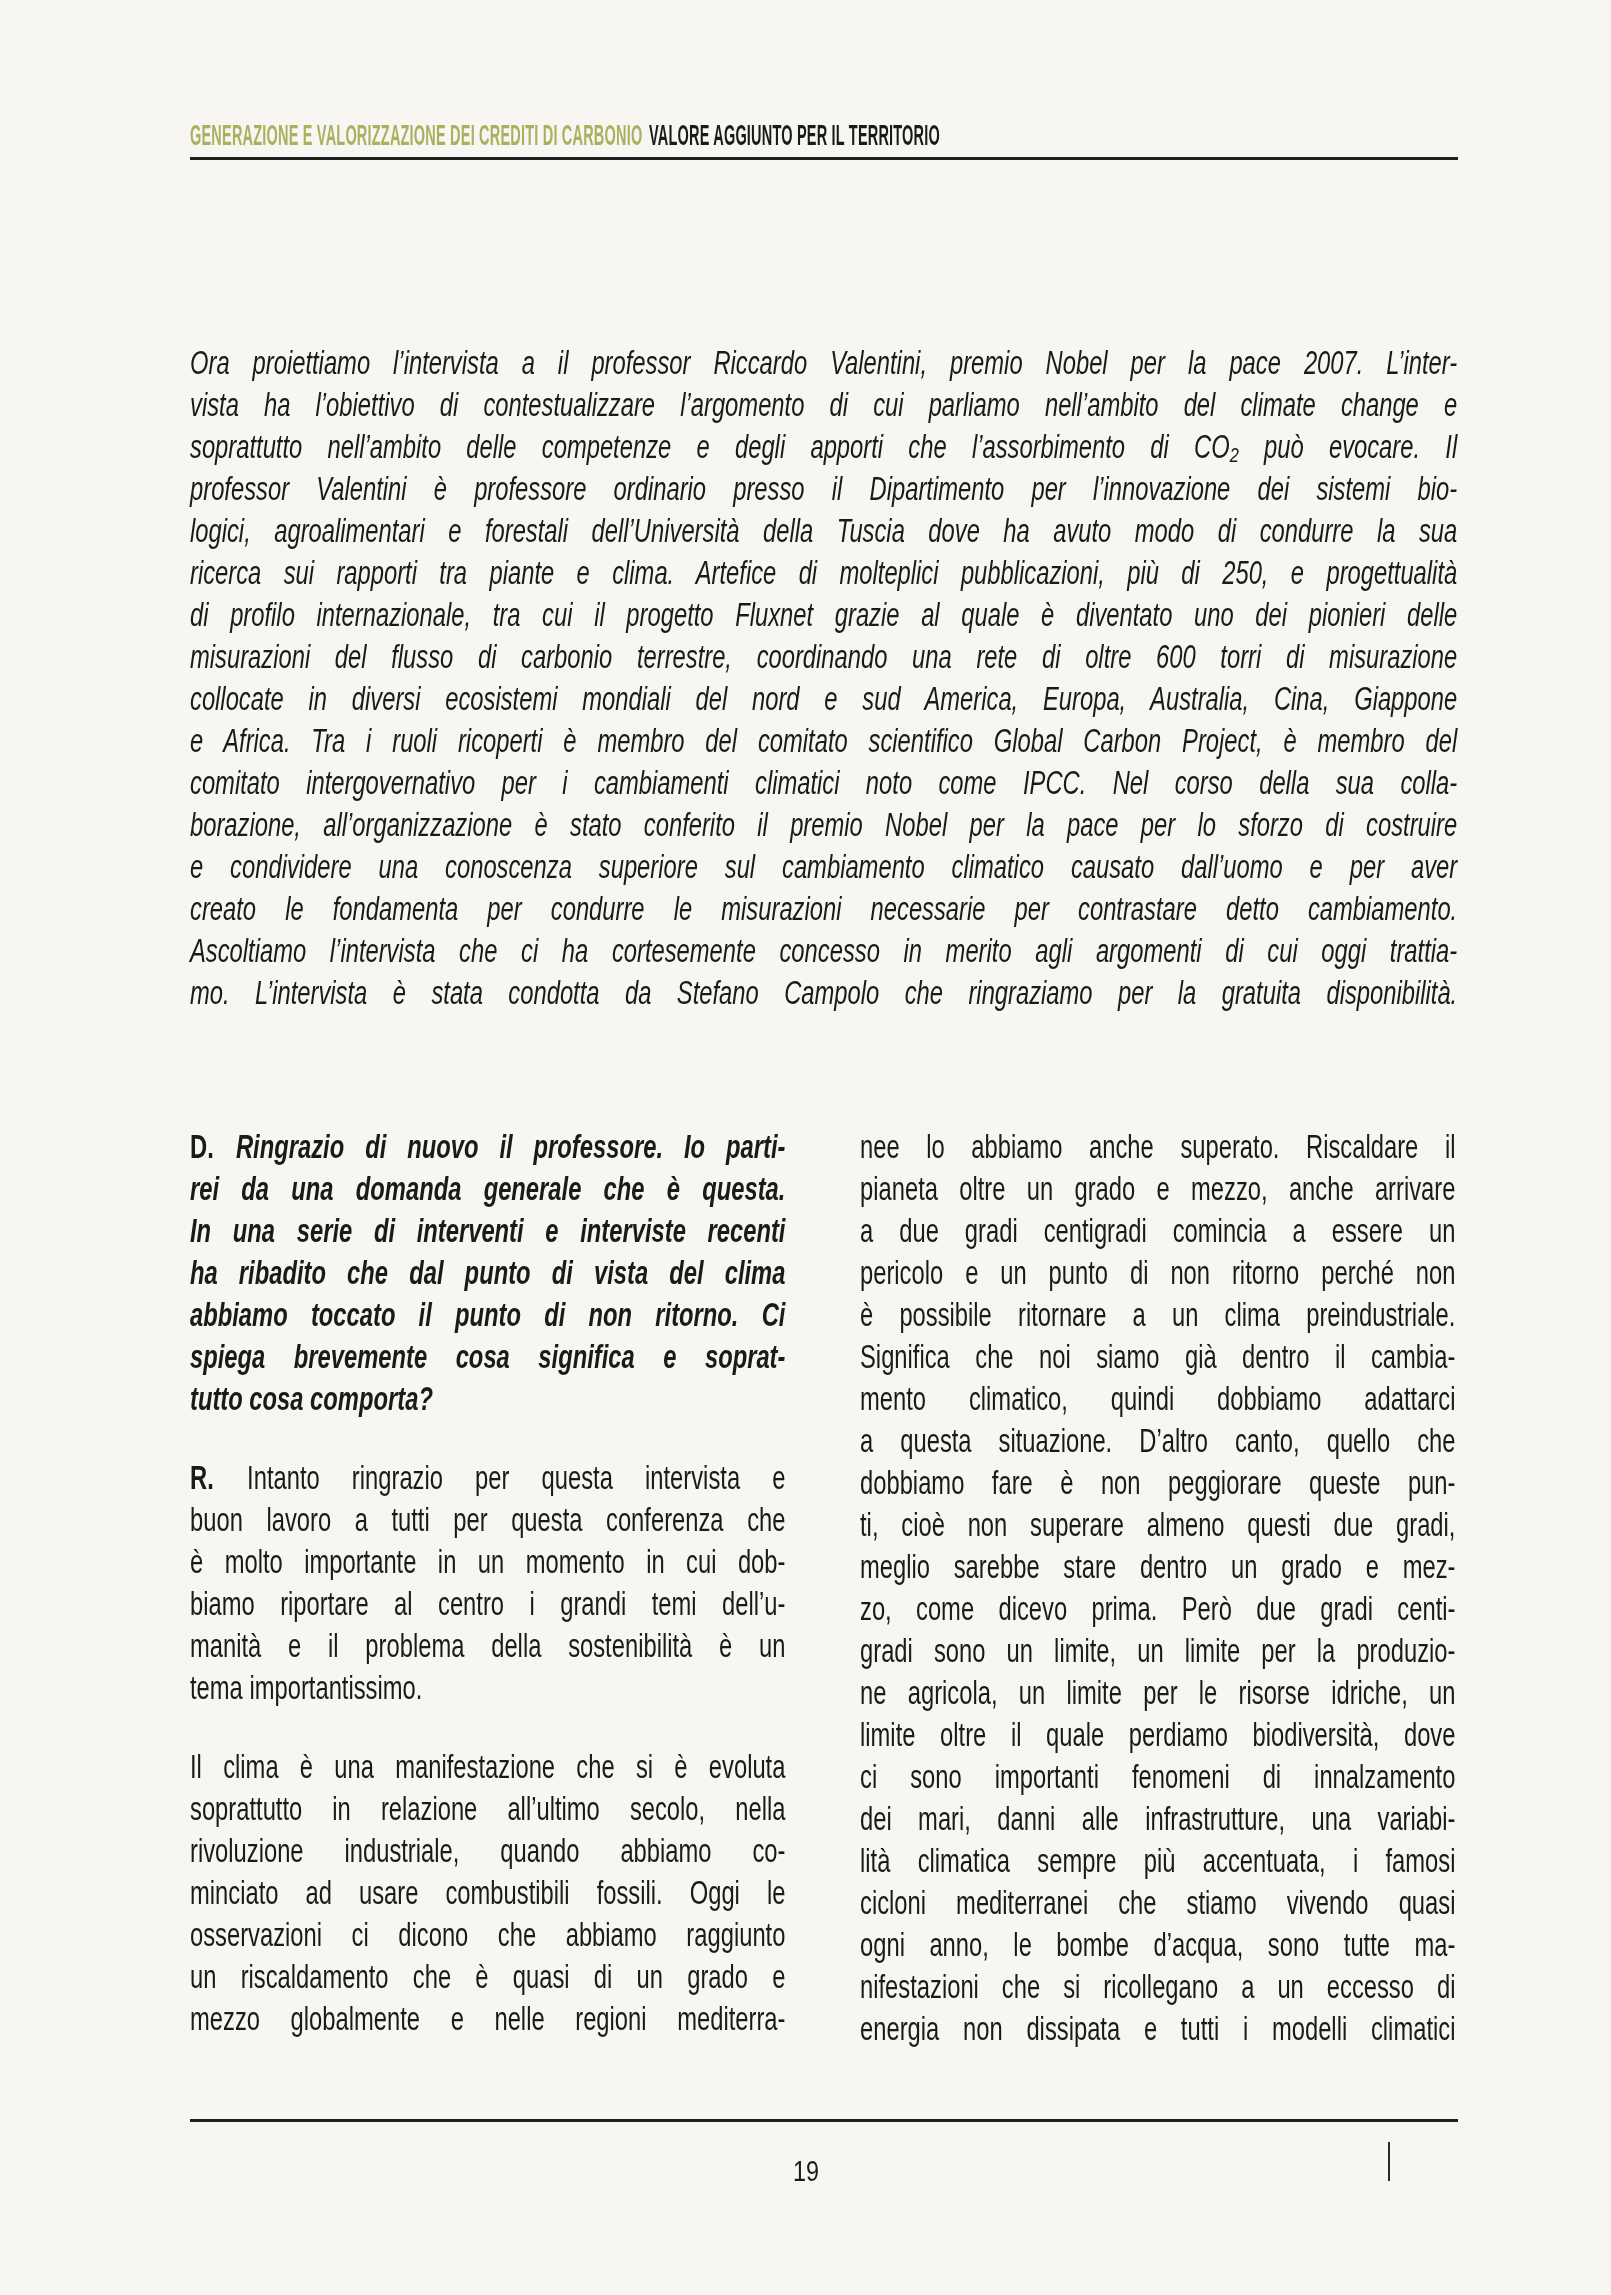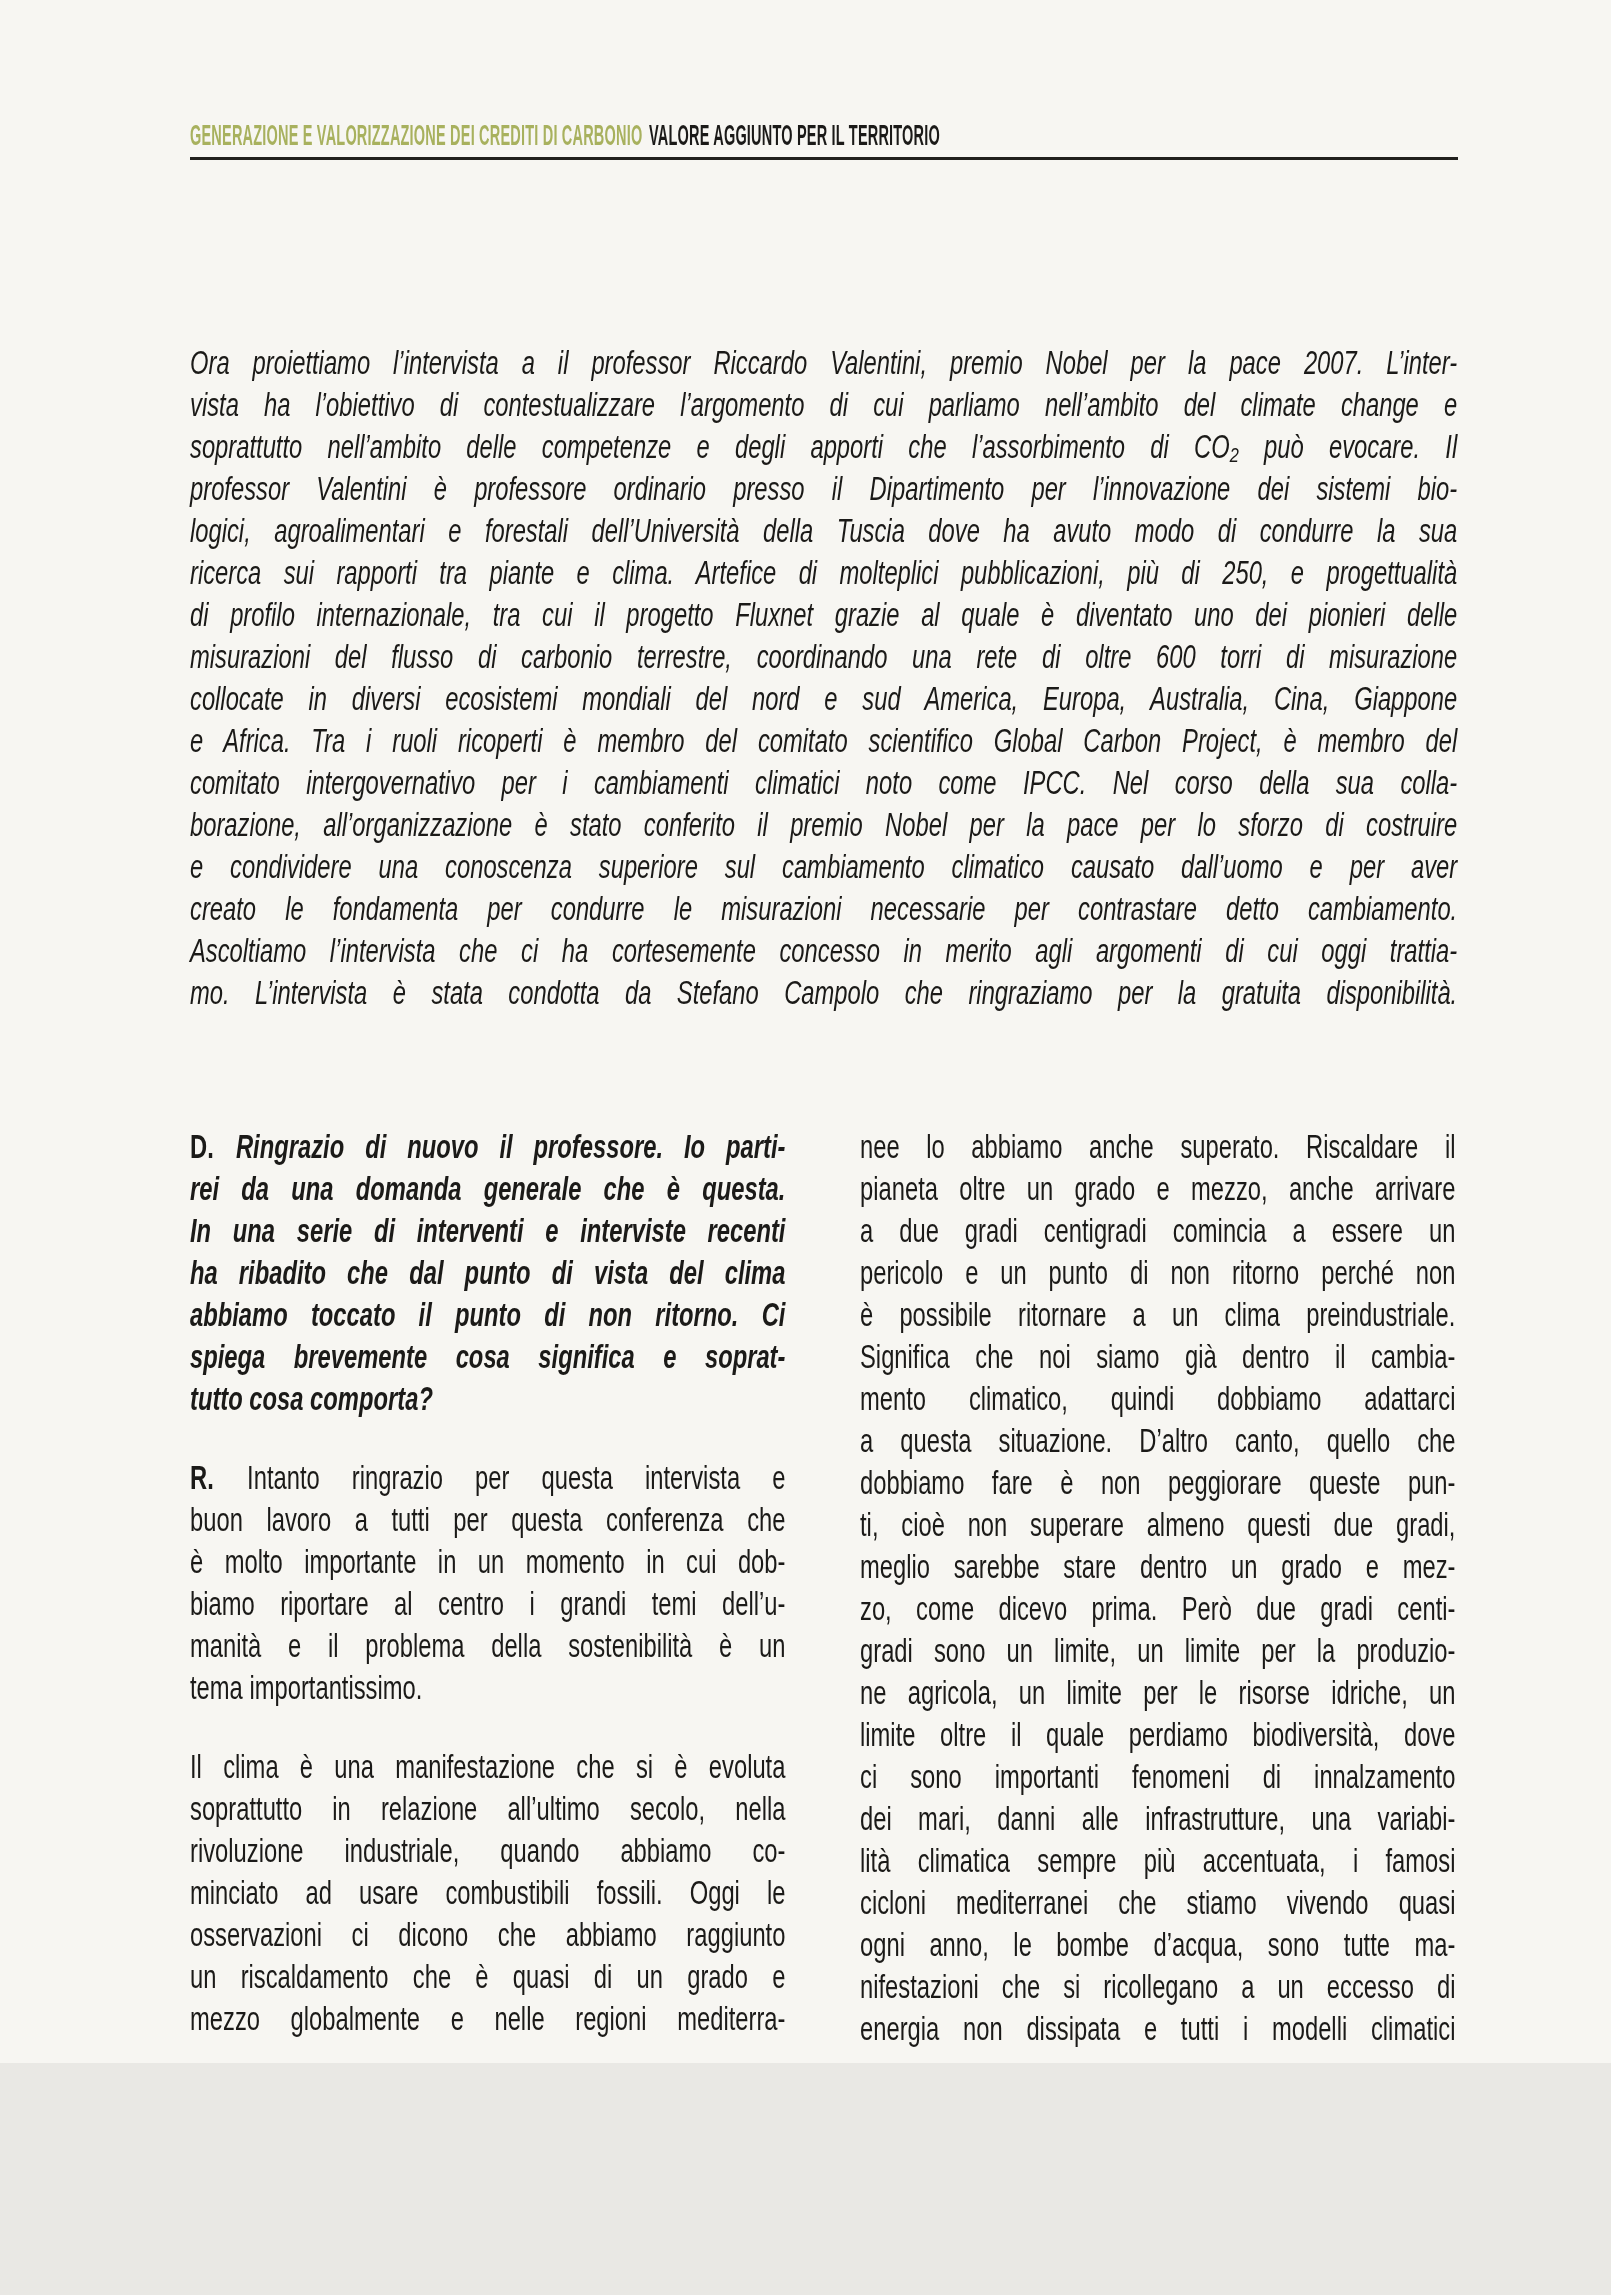--- a/index.html
+++ b/index.html
@@ -4,21 +4,21 @@
 <style>
   :root{
     --accent:#a8b15e;
     --page-bg:#f7f6f2;
     --ink:#1b1a18;
     --rule:#21201d;
   }
   html,body{margin:0;padding:0;background:#e9e8e4;}
   .page{
     position:relative;
-    width:1612px;height:2063px;
+    width:1612px;height:2295px;
     background:var(--page-bg);
     color:var(--ink);
     font-family:"Liberation Sans",sans-serif;
     overflow:hidden;
   }
   
   .running-head{
     position:absolute;left:190px;top:119px;
     white-space:nowrap;
     font-weight:700;font-size:29px;line-height:33px;

